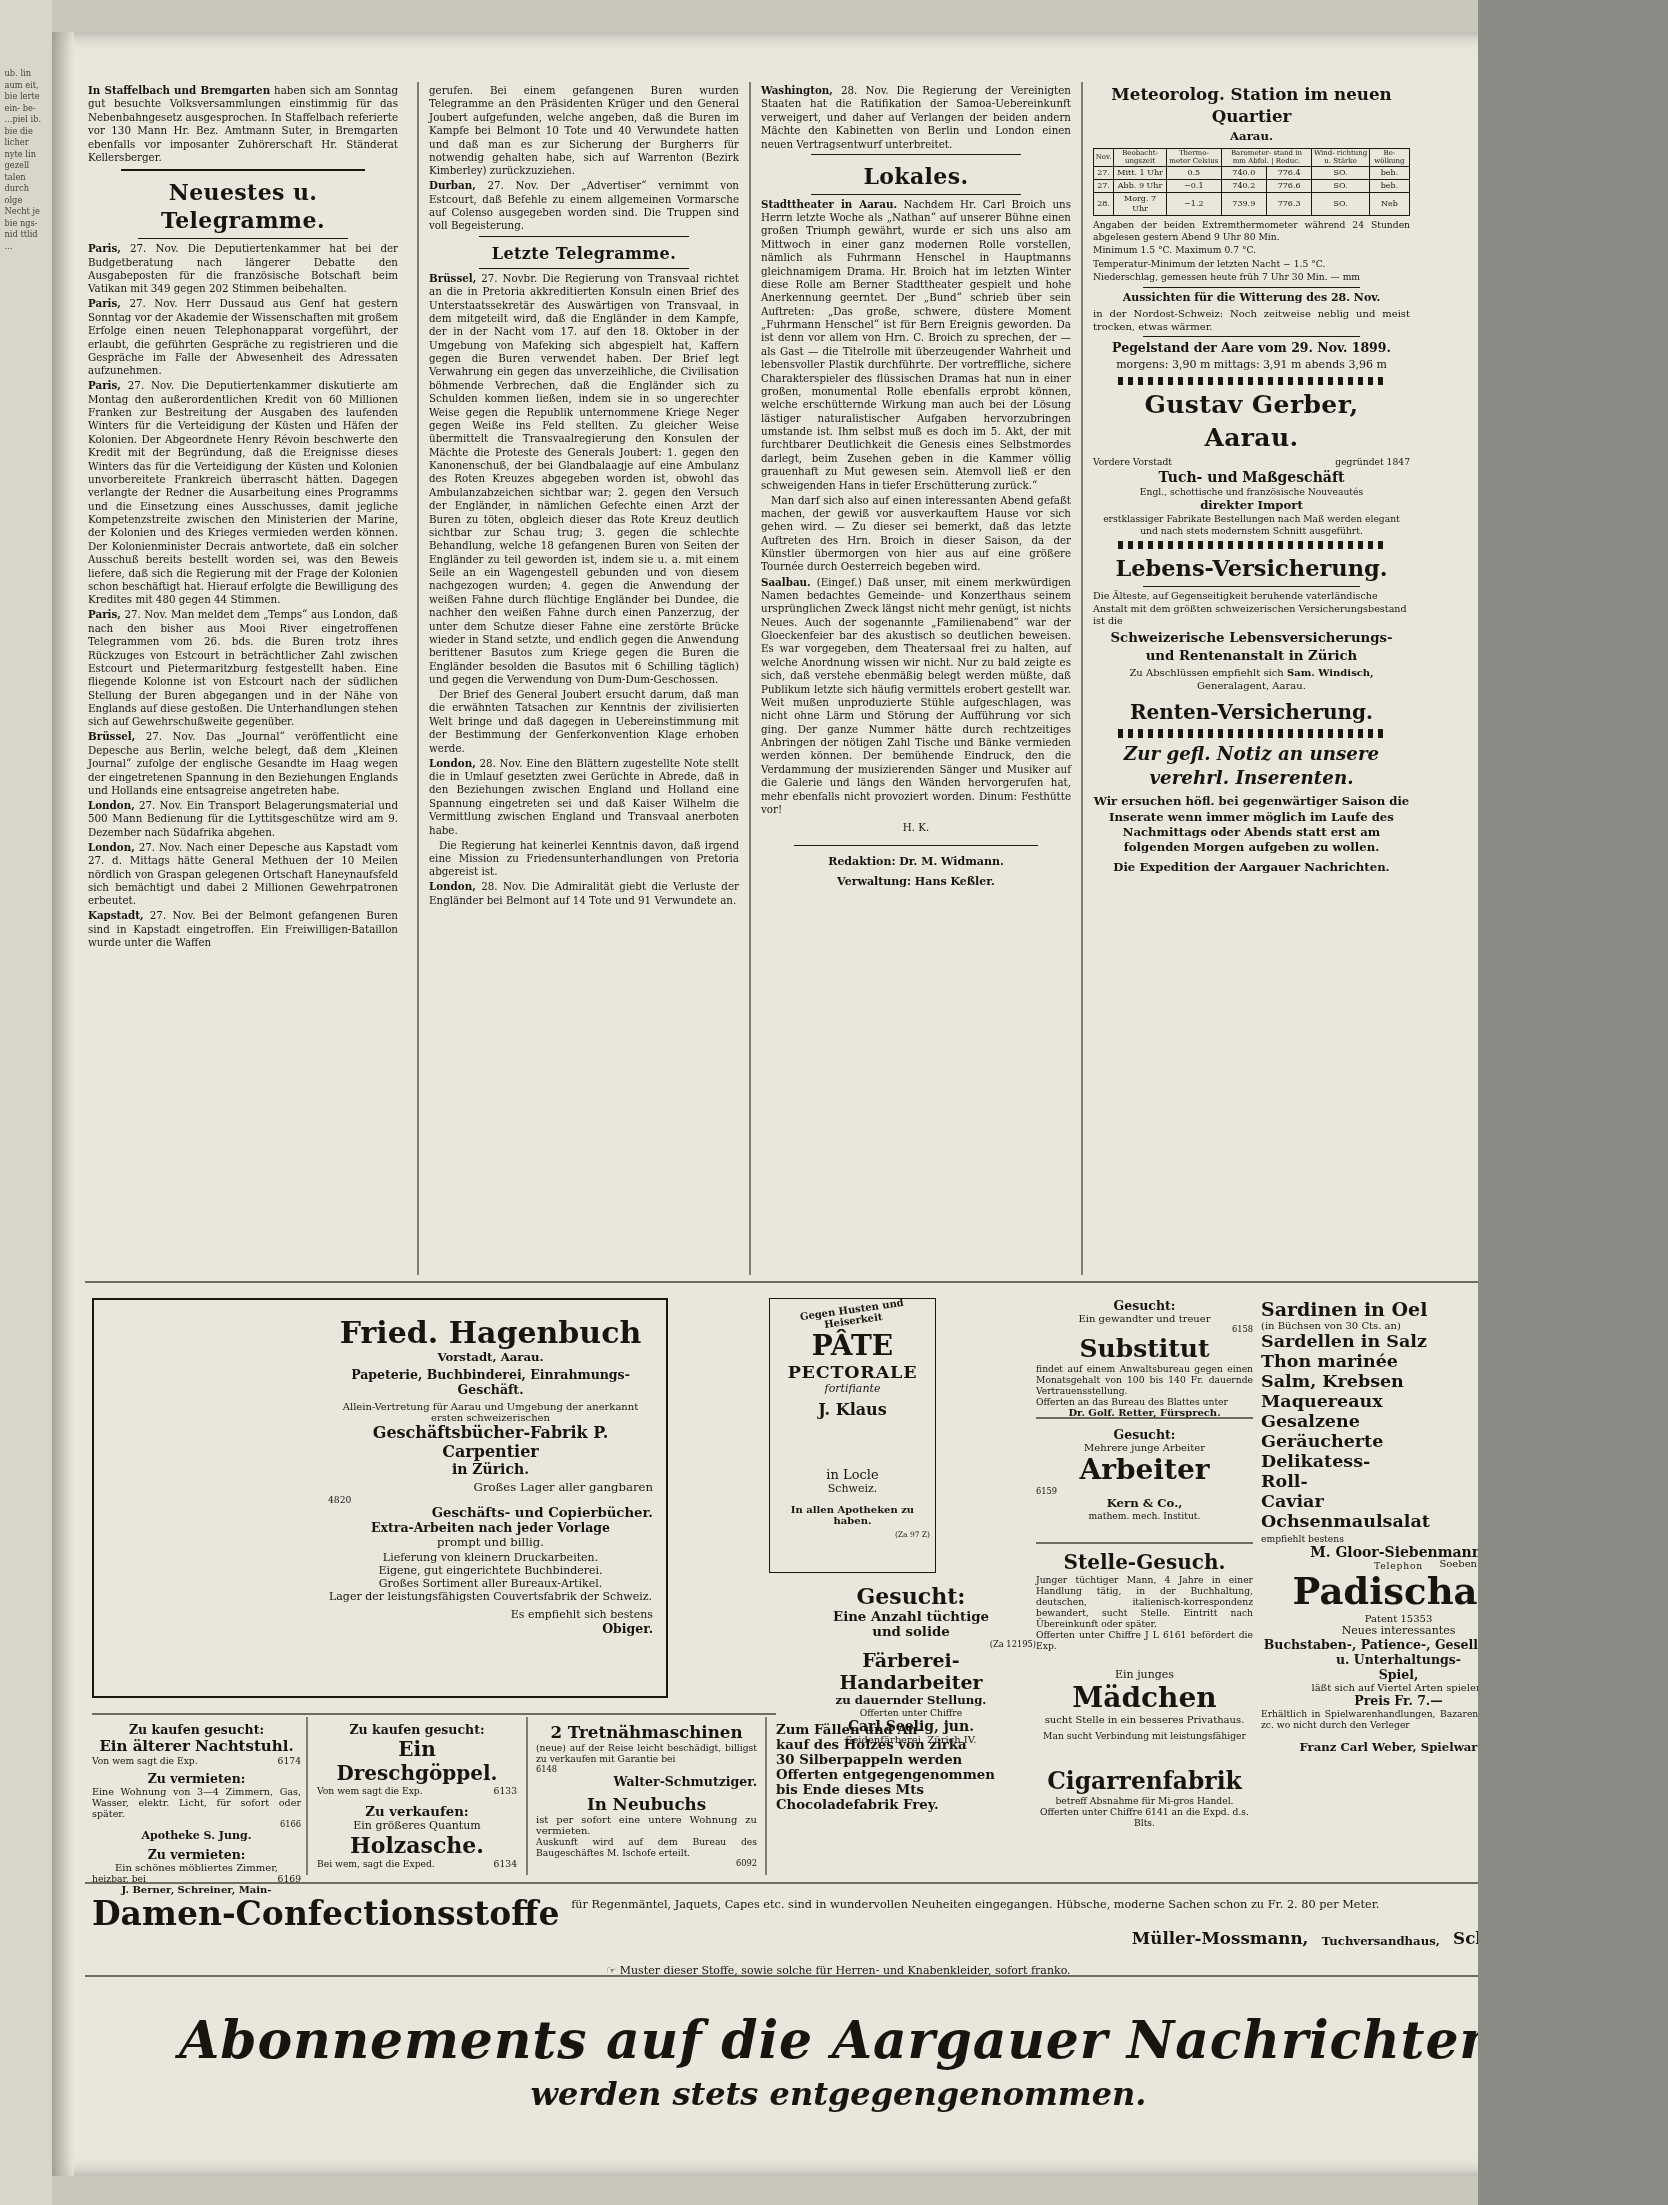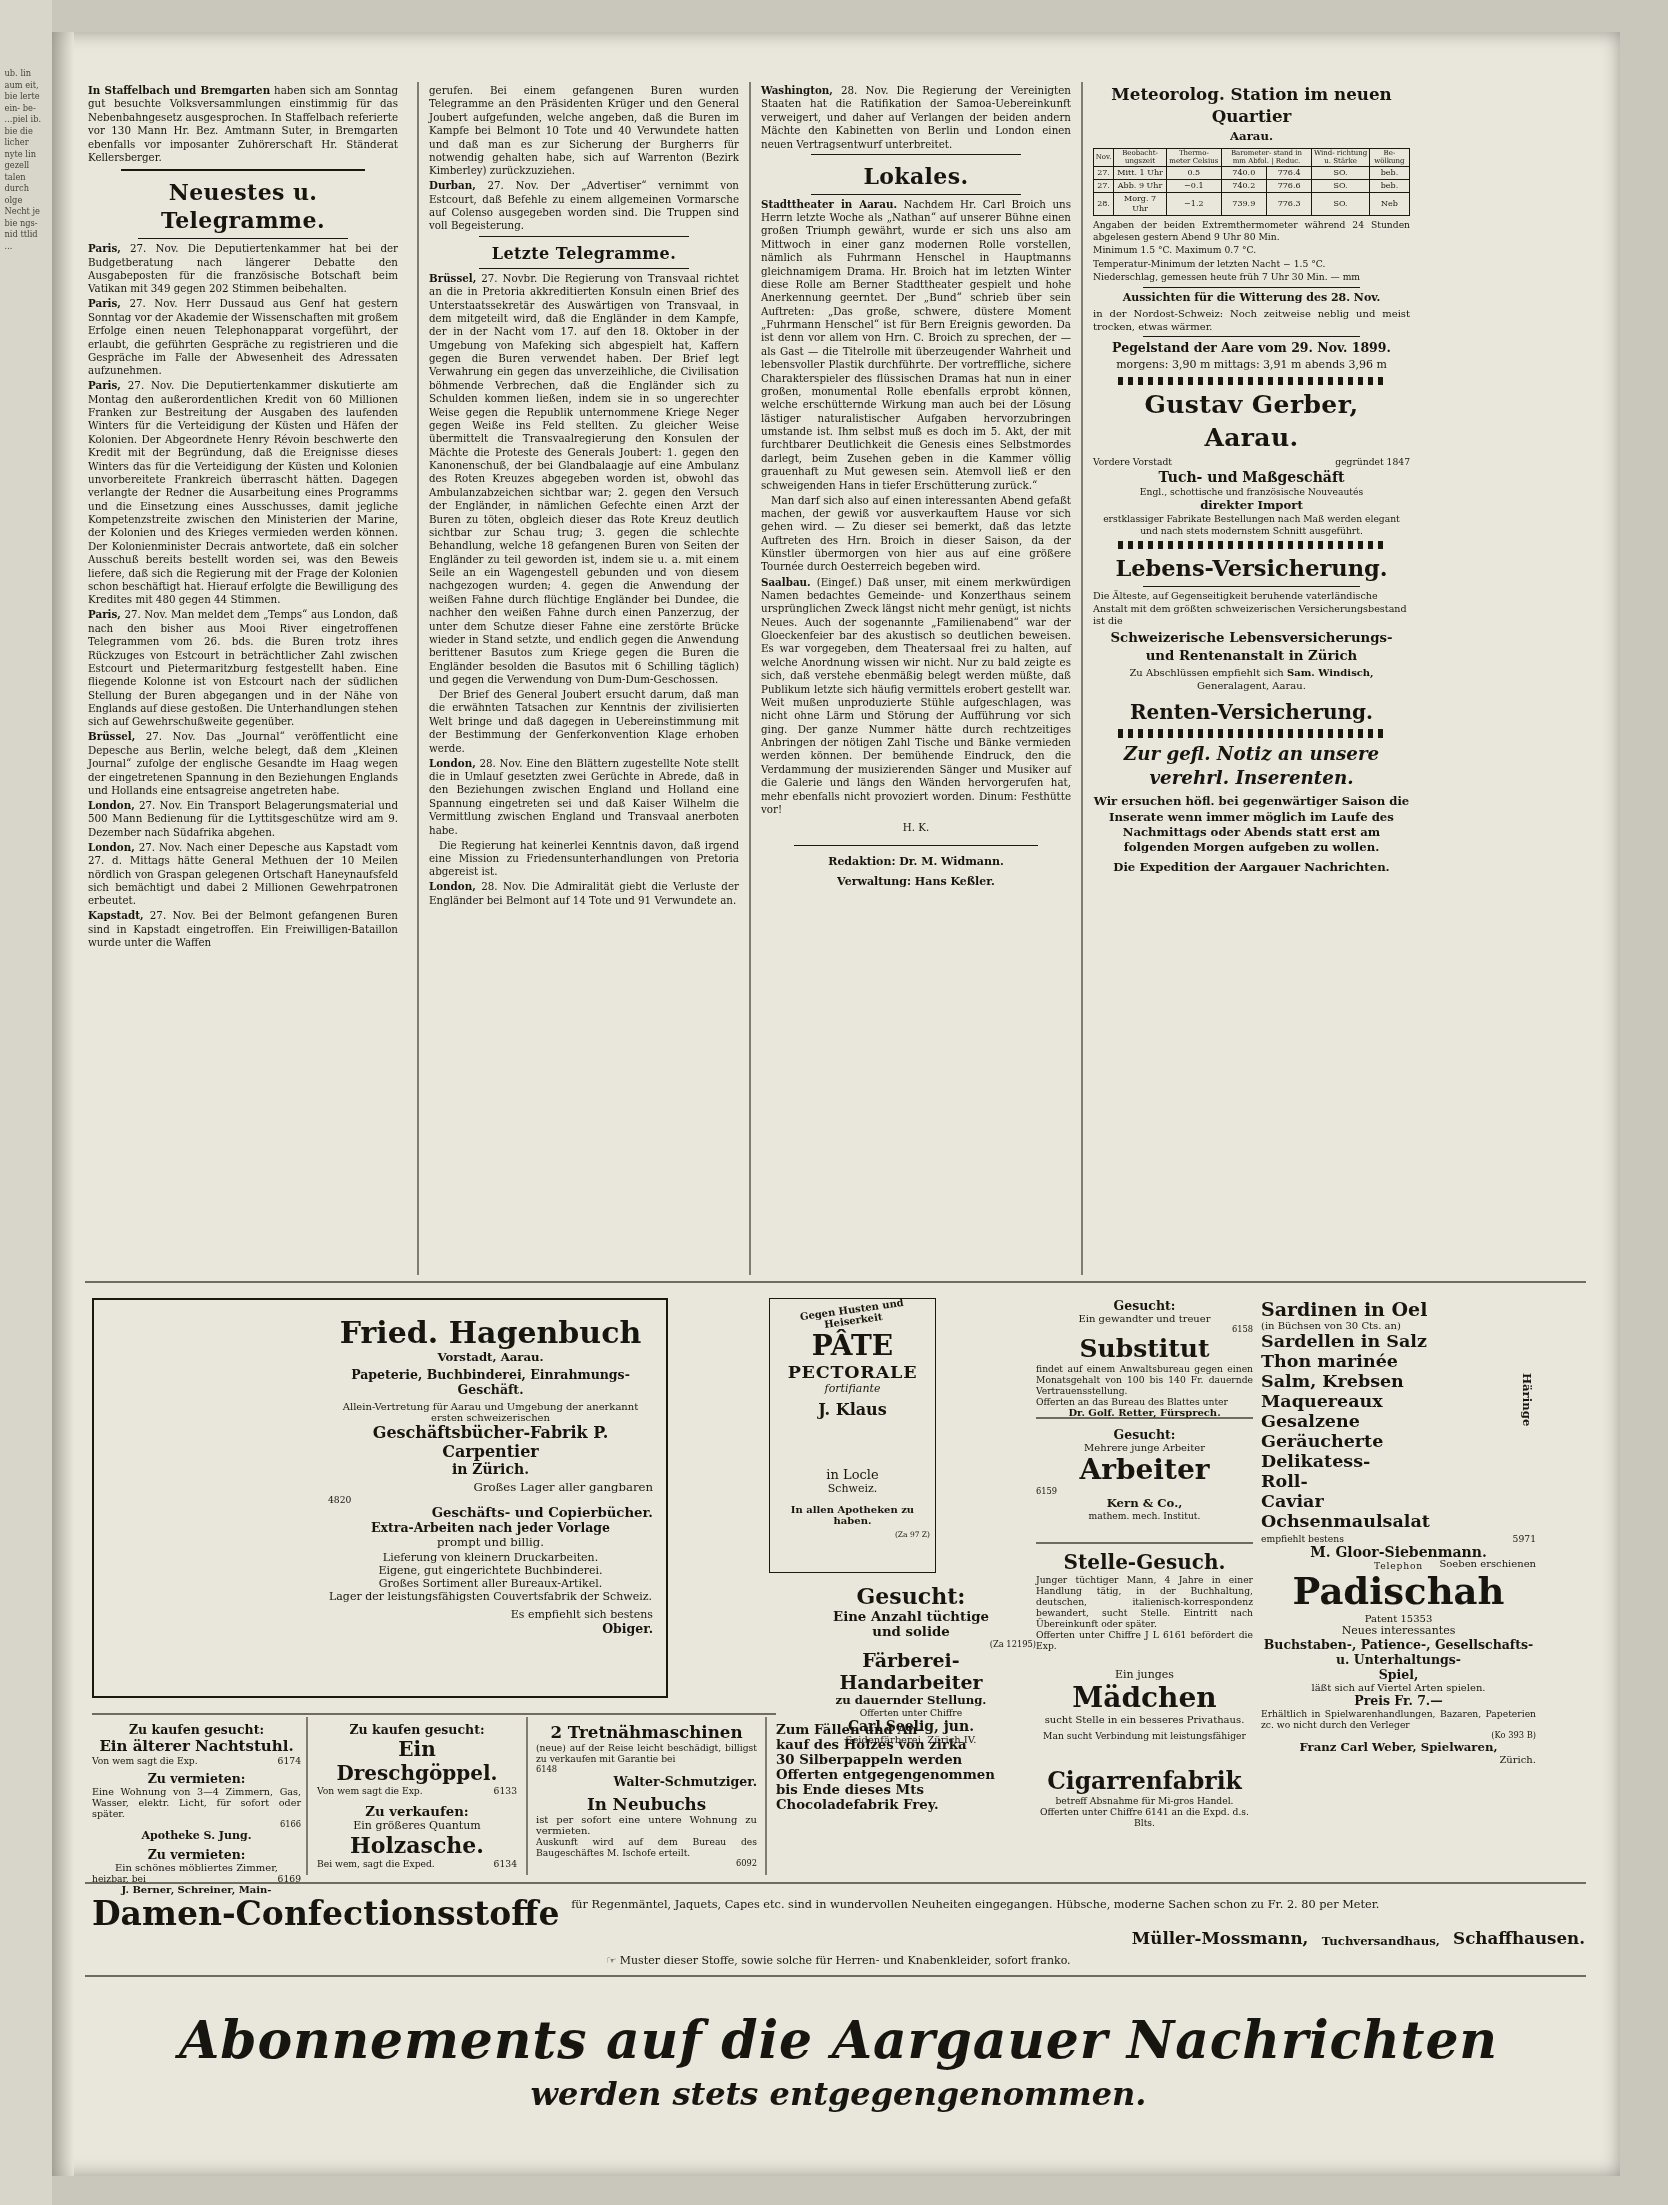--- a/index.html
+++ b/index.html
@@ -1,17 +1,17 @@
 <!DOCTYPE html>
 <html style="font-size:13.3px"><head>
 <meta charset="utf-8">
 <style>
   html,body{margin:0;padding:0;background:#8b8b86;}
   body{font-family:"Liberation Serif", serif;}
-  .page{position:relative;width:1668px;height:2205px;background:#c9c6bb;overflow:hidden;}
+  .page{position:relative;width:1478px;height:2205px;background:#c9c6bb;overflow:hidden;}
   .paper{position:absolute;left:52px;top:32px;width:1568px;height:2144px;background:#e9e6dc;
          box-shadow:0 0 18.3px rgba(0,0,0,.35) inset;}
   .paper:before{content:"";position:absolute;left:0;top:0;width:22px;height:100%;
          background:linear-gradient(90deg,#9a978d,#e9e6dc);opacity:.75;}
   .edge-left{position:absolute;left:0;top:0;width:52px;height:2205px;background:#d8d5ca;overflow:hidden;}
   .edge-left .scrap{font-size:9.2px;line-height:1.25;color:#2a2722;padding:67px 3.3px 0 5px;
          font-family:"DejaVu Serif",serif;opacity:.85;transform:scaleX(.9);transform-origin:left top;}
   .col{position:absolute;font-size:10.3px;line-height:1.30;color:#17150f;text-align:justify;
        font-family:"DejaVu Serif",serif;}
   .col p{margin:0 0 1.7px 0;text-indent:10px;}
@@ -389,21 +389,21 @@
         <div style="font-size:33px;font-weight:bold;white-space:nowrap;">Damen-Confectionsstoffe</div>
         <div style="flex:1;font-size:11.3px;line-height:1.35;padding-top:3.3px;">
           <span>für Regenmäntel, Jaquets, Capes etc. sind in wundervollen Neuheiten eingegangen. Hübsche, moderne Sachen schon zu Fr. 2. 80 per Meter.</span>
         </div>
       </div>
       <div style="display:flex;justify-content:flex-end;gap:13.3px;font-size:16.7px;font-weight:bold;margin-top:-5px;">
         <span>Müller-Mossmann,</span>
         <span style="font-size:11.7px;align-self:flex-end;">Tuchversandhaus,</span>
         <span>Schaffhausen.</span>
       </div>
-      <div style="text-align:center;font-size:11px;margin-top:6px;">
+      <div style="text-align:center;font-size:11px;margin-top:16px;">
         <span>☞</span>
         <span>Muster dieser Stoffe, sowie solche für Herren- und Knabenkleider, sofort franko.</span>
       </div>
     </div>
     <div class="hsep" style="left:33px;top:1943px;width:1501px;"></div>
 
     <div class="ad" style="left:40px;top:1977px;width:1493px;text-align:center;">
       <div class="big-script" style="font-size:52px;letter-spacing:0.8px;">Abonnements auf die Aargauer Nachrichten</div>
       <div class="big-script" style="font-size:32px;margin-top:5px;">werden stets entgegengenommen.</div>
     </div>

